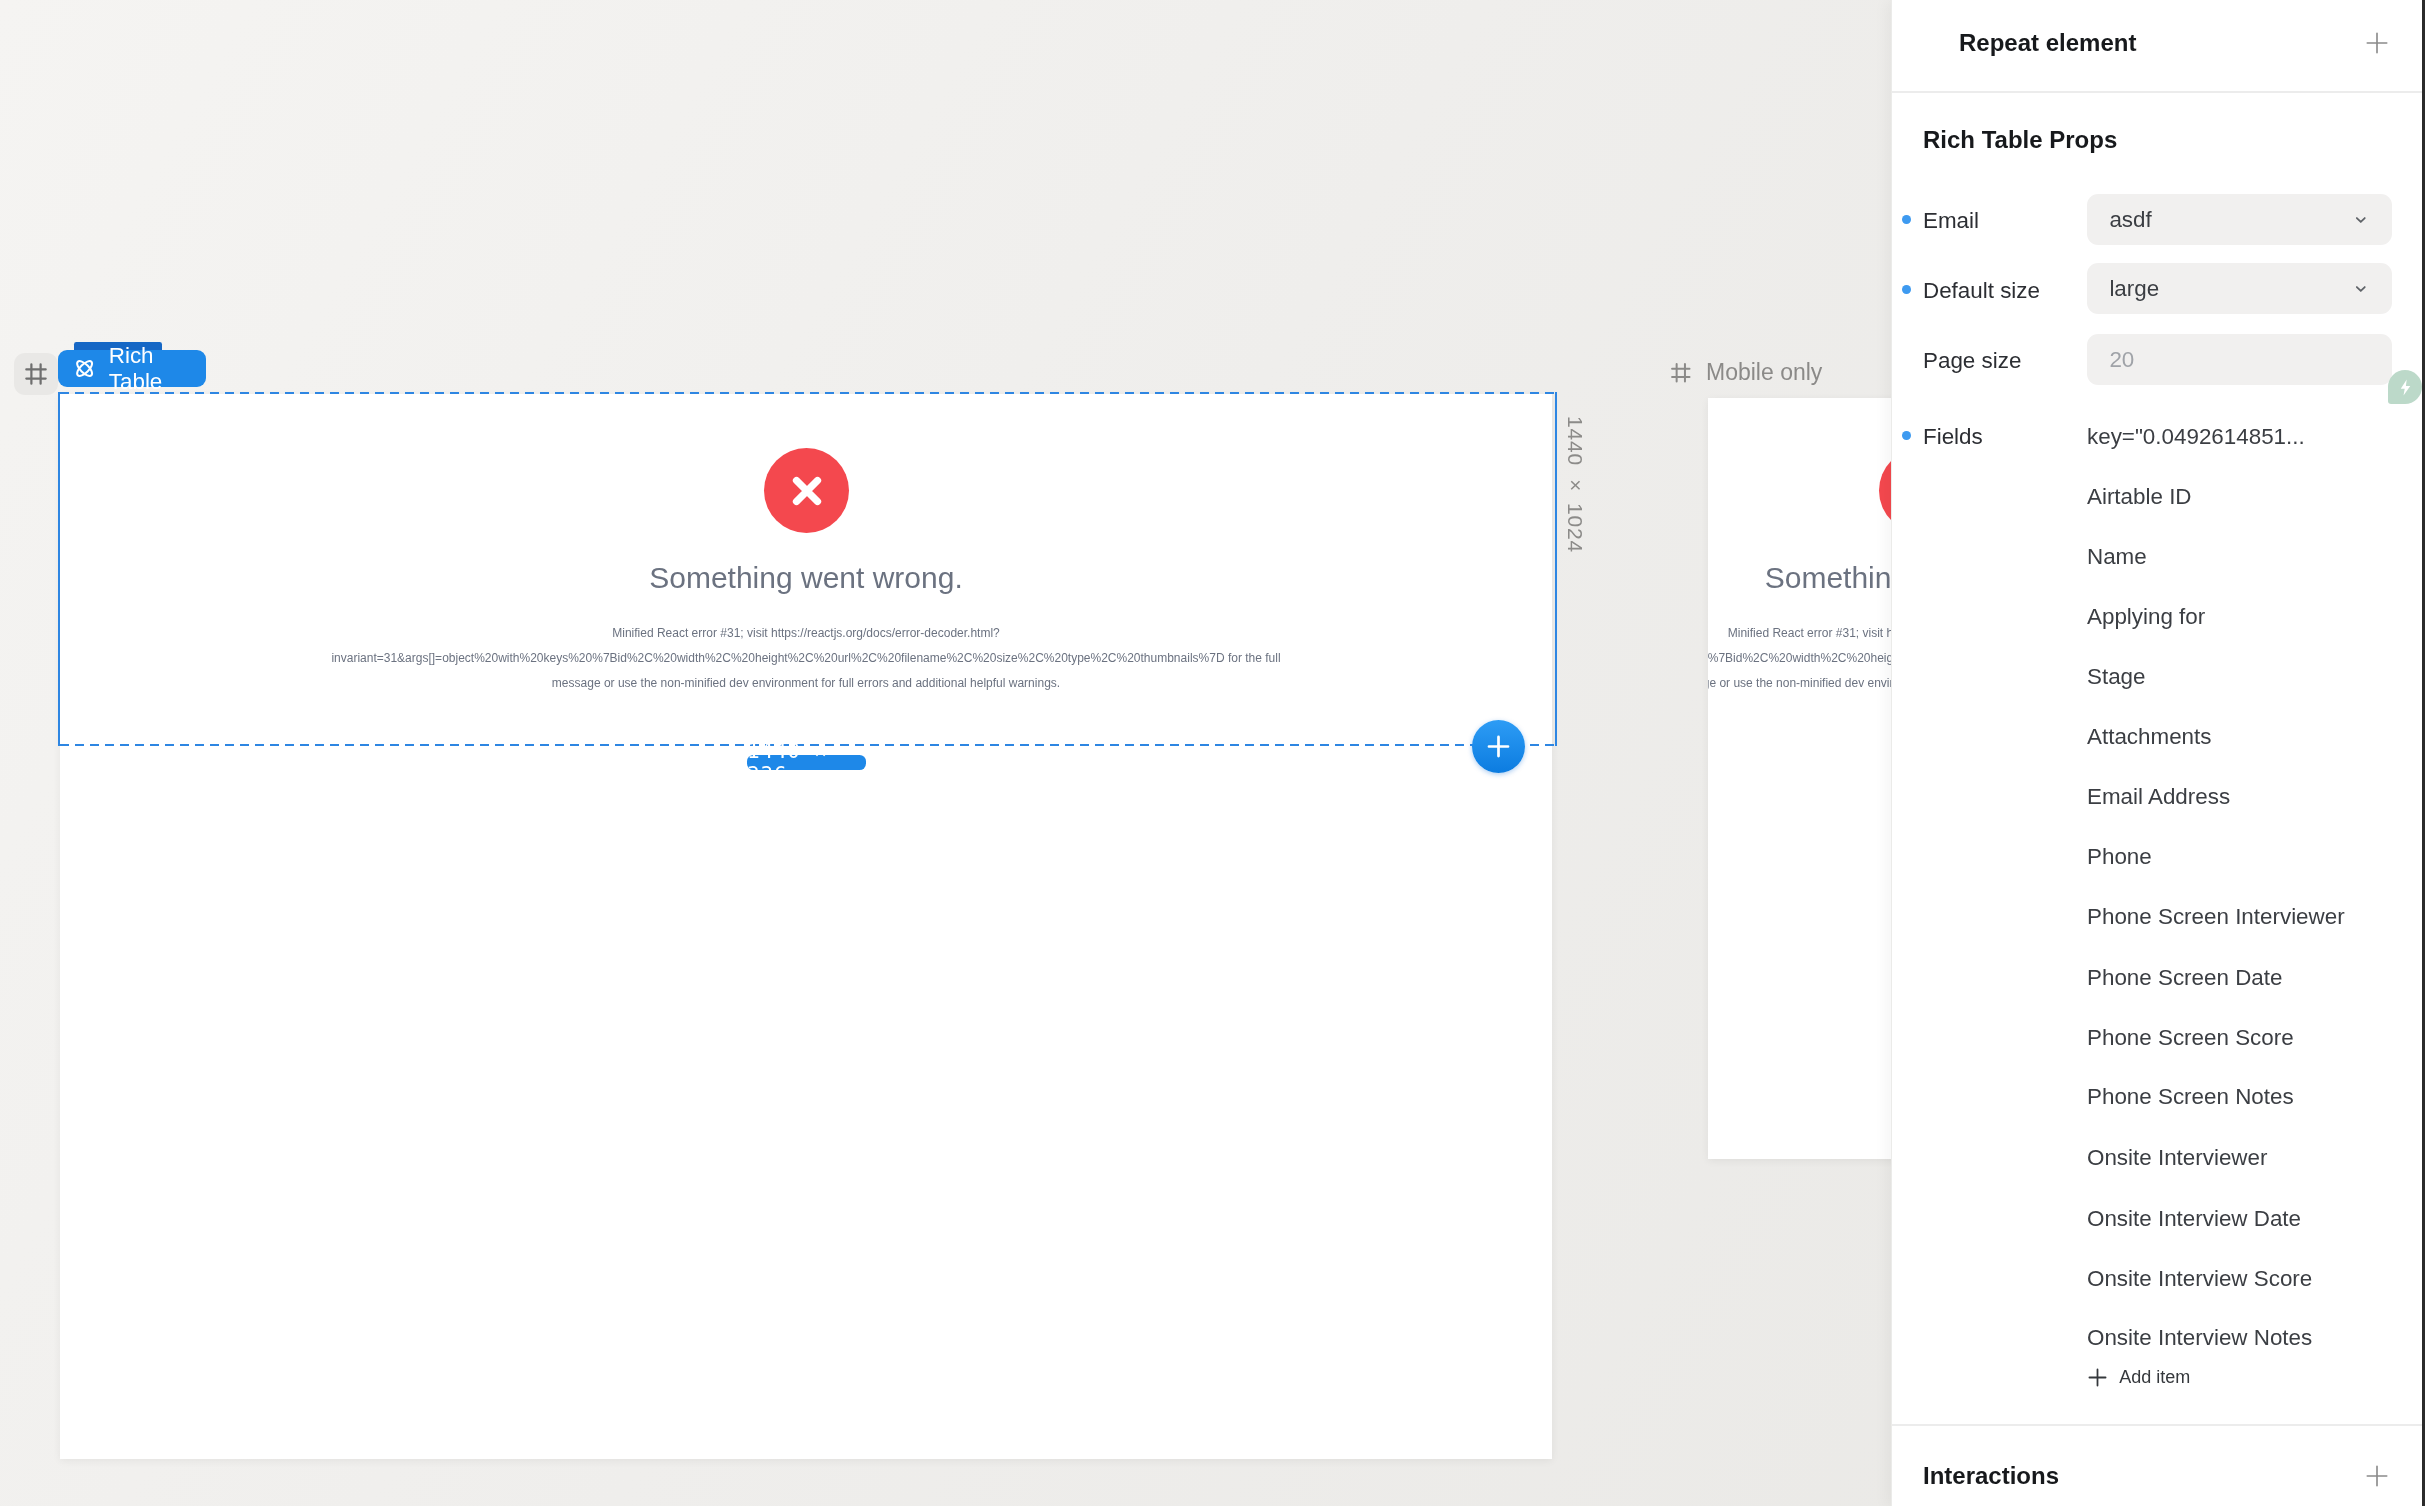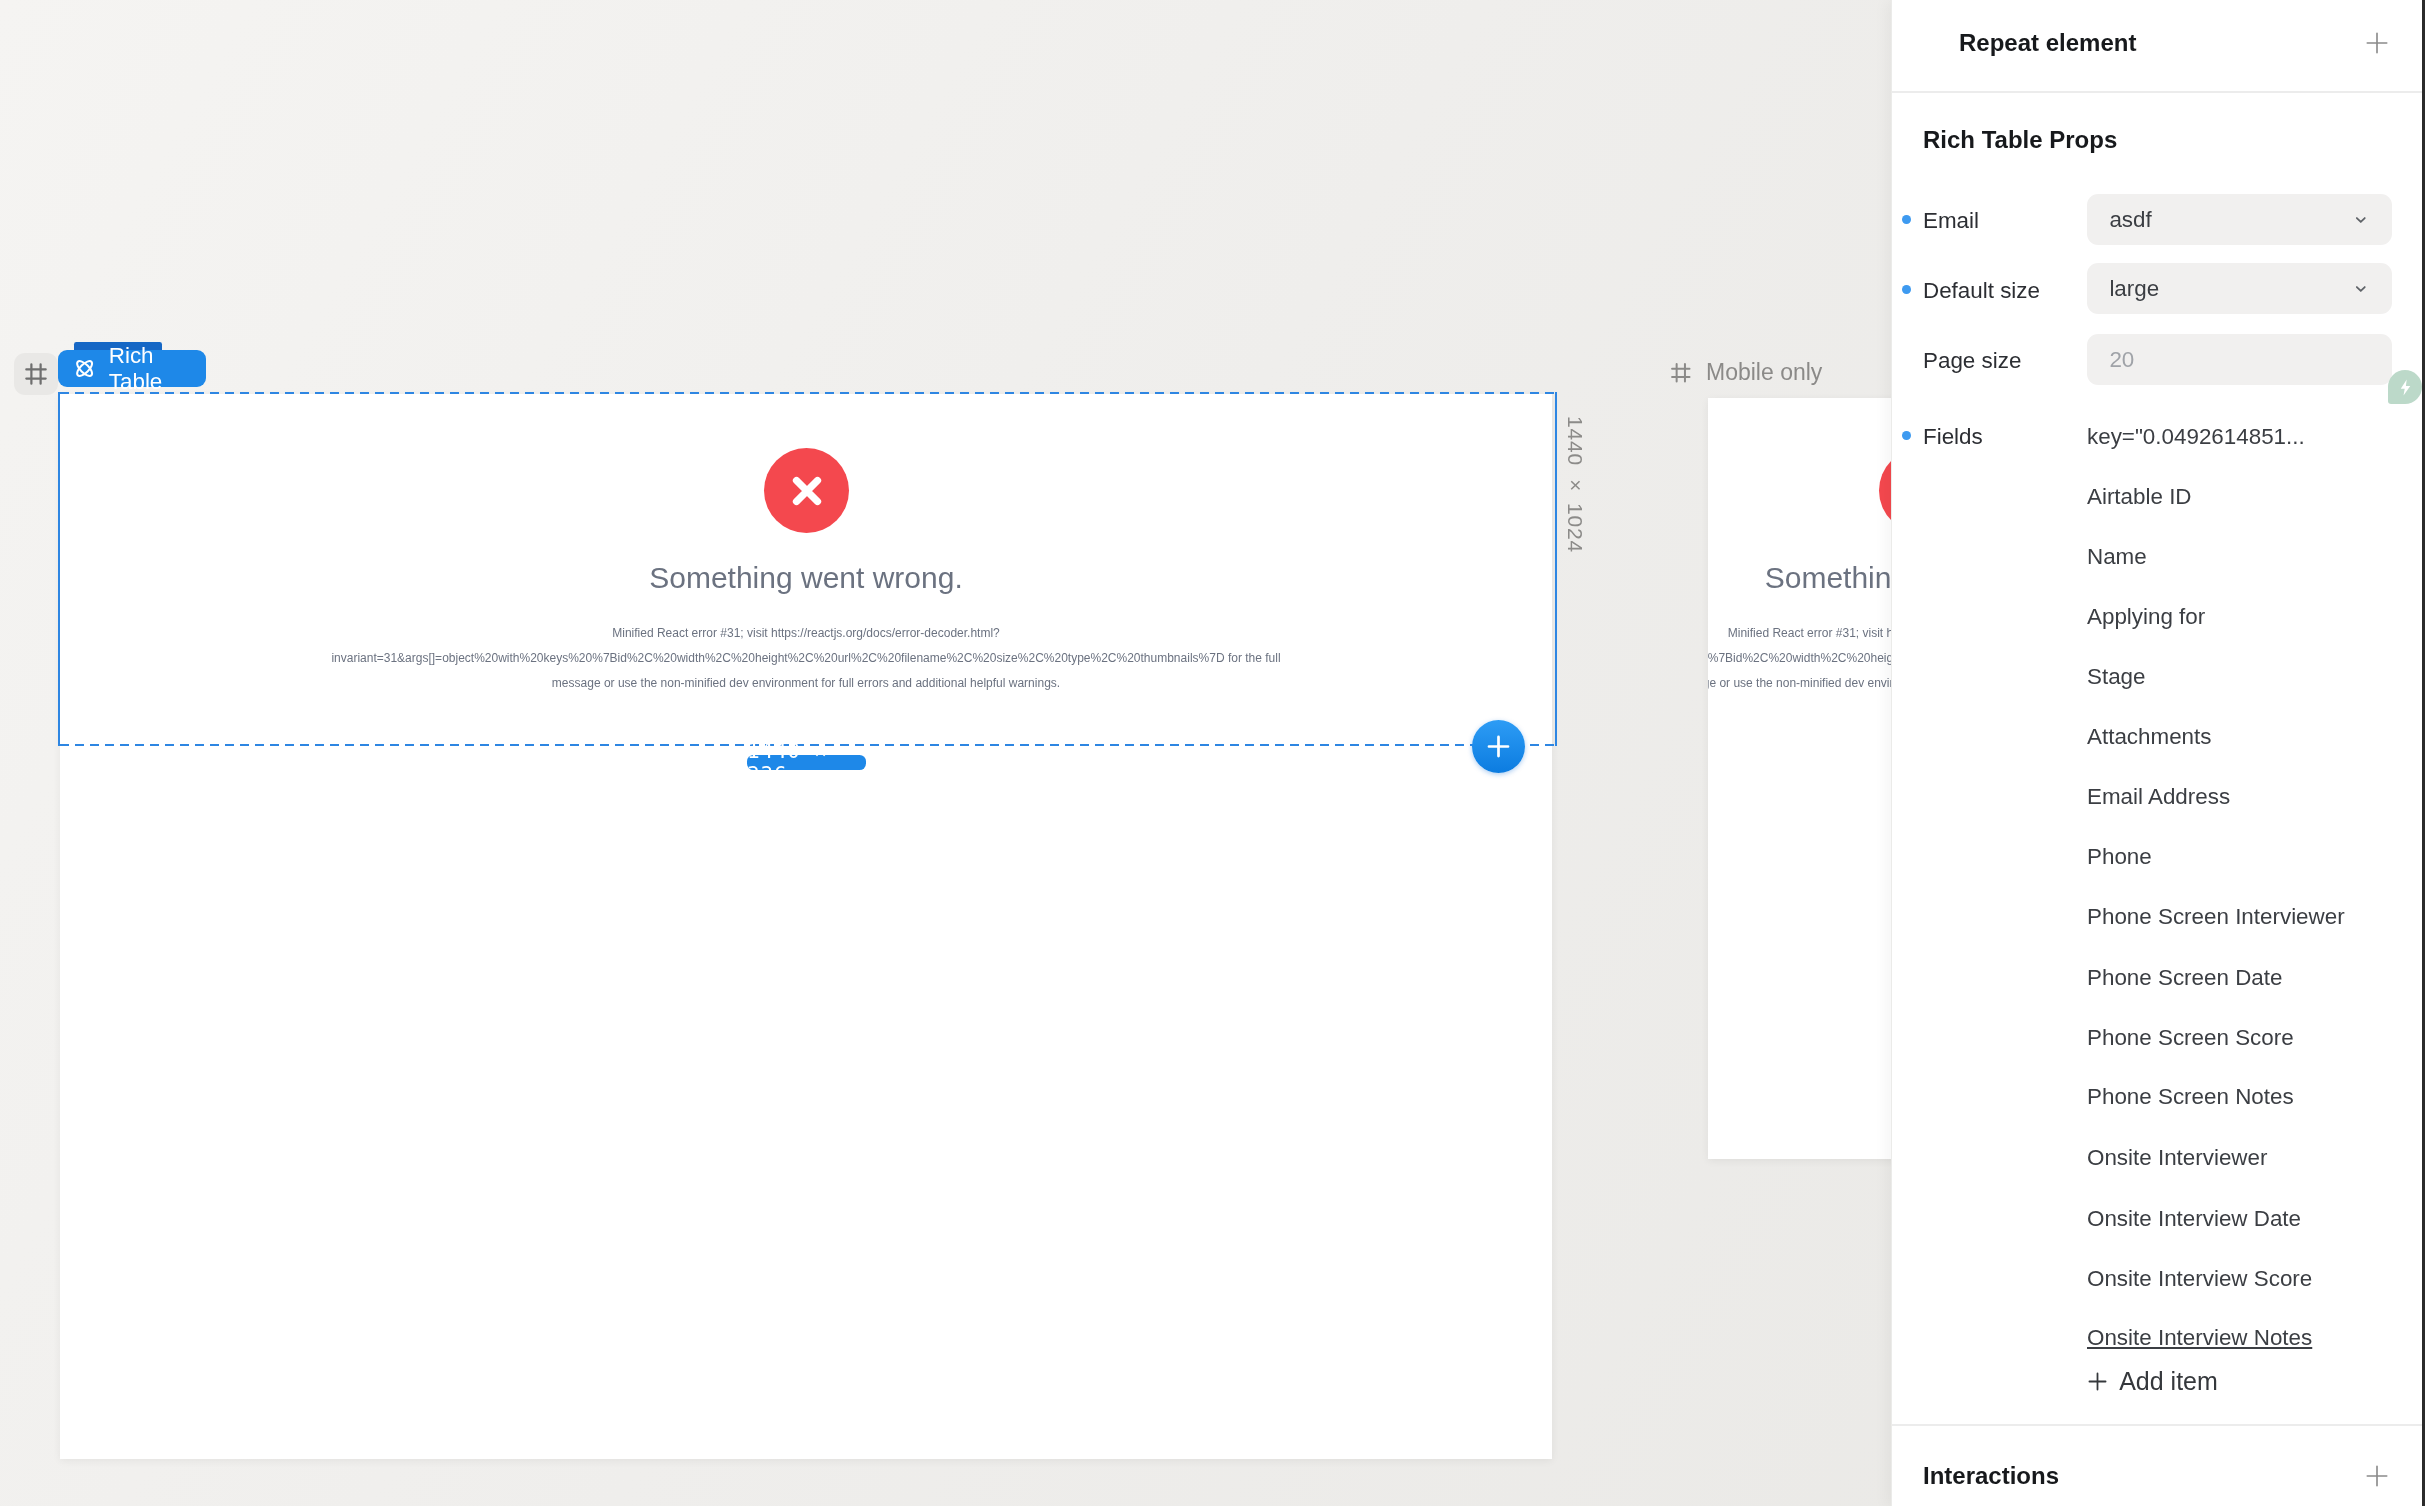--- a/index.html
+++ b/index.html
@@ -86,21 +86,21 @@
   .bullet{position:absolute;left:10.4px;width:8.8px;height:8.8px;border-radius:50%;background:#3e9af0;}
   .p-input{
     position:absolute;left:195px;width:305px;height:51px;border-radius:11.2px;background:#f1f0ef;
     display:flex;align-items:center;padding:0 22.4px;box-sizing:border-box;
     color:#3b3e43;font-size:22.4px;
   }
   .p-input .chev{margin-left:auto;}
   .placeholder{color:#a0a3a8;}
   .p-value{position:absolute;left:195px;color:#3b3e43;font-size:22.4px;white-space:nowrap;}
   .field-item{position:absolute;left:195px;color:#3b3e43;font-size:22.4px;white-space:nowrap;cursor:default;}
-  .add-item{position:absolute;left:195px;display:flex;align-items:center;gap:11.2px;color:#35383c;font-size:25px;}
+  .add-item{position:absolute;left:195px;display:flex;align-items:center;gap:11.2px;color:#35383c;font-size:18px;}
   .zap-badge{
     left:2388px;top:370px;width:34px;height:34px;border-radius:17px 17px 17px 3.2px;
     background:#bcd9c9;display:flex;align-items:center;justify-content:center;z-index:6;
   }
 </style>
 </head>
 <body>
 
 <div class="abs" style="left:0;top:0;width:1891px;height:1507px;">
 
@@ -224,21 +224,21 @@
   <div class="abs field-item" style="top:724px;">Attachments</div>
   <div class="abs field-item" style="top:784px;">Email Address</div>
   <div class="abs field-item" style="top:844px;">Phone</div>
   <div class="abs field-item" style="top:904px;">Phone Screen Interviewer</div>
   <div class="abs field-item" style="top:965px;">Phone Screen Date</div>
   <div class="abs field-item" style="top:1025px;">Phone Screen Score</div>
   <div class="abs field-item" style="top:1084px;">Phone Screen Notes</div>
   <div class="abs field-item" style="top:1145px;">Onsite Interviewer</div>
   <div class="abs field-item" style="top:1206px;">Onsite Interview Date</div>
   <div class="abs field-item" style="top:1266px;">Onsite Interview Score</div>
-  <div class="abs field-item" style="top:1325px;text-decoration:underline;">Onsite Interview Notes</div>
+  <div class="abs field-item" style="top:1325px;">Onsite Interview Notes</div>
 
   <div class="abs add-item" style="top:1367px;">
     <svg width="21" height="21" viewBox="0 0 26 26">
       <path d="M13 3 V23 M3 13 H23" stroke="#35383c" stroke-width="2.2" stroke-linecap="round"></path>
     </svg>
     <span>Add item</span>
   </div>
 
   <div class="abs panel-divider" style="top:1424px;"></div>
 

